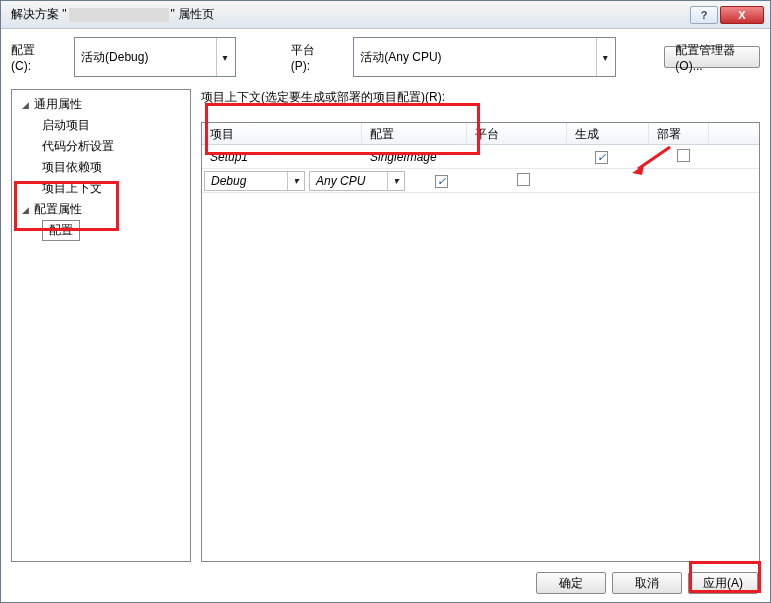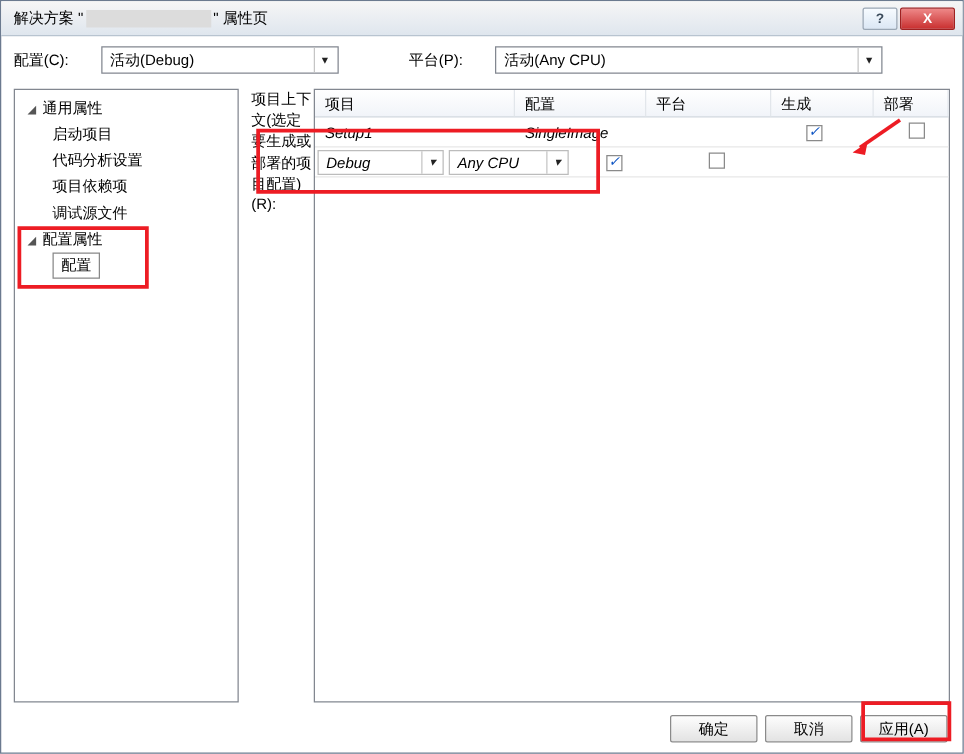--- a/index.html
+++ b/index.html
@@ -52,21 +52,21 @@
   border-color: #a02020;
 }
 .topbar {
   display: flex;
   align-items: center;
   padding: 8px 10px;
   gap: 24px;
 }
 .topbar label { margin-right: 2px; }
 .combo {
-  height: 22px;
+  height: 40px;
   border: 1px solid #828790;
   background: #fff;
   display: inline-flex;
   align-items: center;
   padding: 0 2px 0 6px;
   position: relative;
 }
 .combo .arrow {
   width: 17px; height: 100%;
   border-left: 1px solid #c5c5c5;
@@ -105,21 +105,22 @@
   border: 1px solid #888;
   background: #fff;
   display: inline-block;
   margin-left: 28px;
   padding: 1px 6px;
 }
 .tree-arrow { font-size: 9px; color: #555; margin-right: 2px; display: inline-block; width: 10px;}
 .content {
   flex: 1;
   display: flex;
-  flex-direction: row;
+  flex-direction: column;
+  gap: 12px;
 }
 .context-label { margin-bottom: 4px; }
 .grid {
   flex: 1;
   border: 1px solid #828790;
   background: #fff;
   position: relative;
 }
 .grid-header {
   display: flex;
@@ -207,32 +208,33 @@
       <span>活动(Debug)</span>
       <span class="arrow" style="margin-left:auto"></span>
     </div>
     <span style="width:8px"></span>
     <label>平台(P):</label>
     <div class="combo" style="width:310px">
       <span>活动(Any CPU)</span>
       <span class="arrow" style="margin-left:auto"></span>
     </div>
     <span style="flex:1"></span>
+    <div class="btn">配置管理器(O)...</div>
   </div>
 
   <div class="body">
 
     <div class="tree">
       <div class="tree-node level1">
         <span class="tree-arrow">◢</span><span>通用属性</span>
       </div>
       <div class="tree-node level2">启动项目</div>
       <div class="tree-node level2">代码分析设置</div>
       <div class="tree-node level2">项目依赖项</div>
-      <div class="tree-node level2">调试源文件</div>
+      <div class="tree-node level2">项目上下文</div>
       <div class="tree-node level1">
         <span class="tree-arrow">◢</span><span>配置属性</span>
       </div>
       <div class="tree-node sel">配置</div>
     </div>
 
     <div class="content">
       <div class="context-label">项目上下文(选定要生成或部署的项目配置)(R):</div>
       <div class="grid">
         <div class="grid-header">

